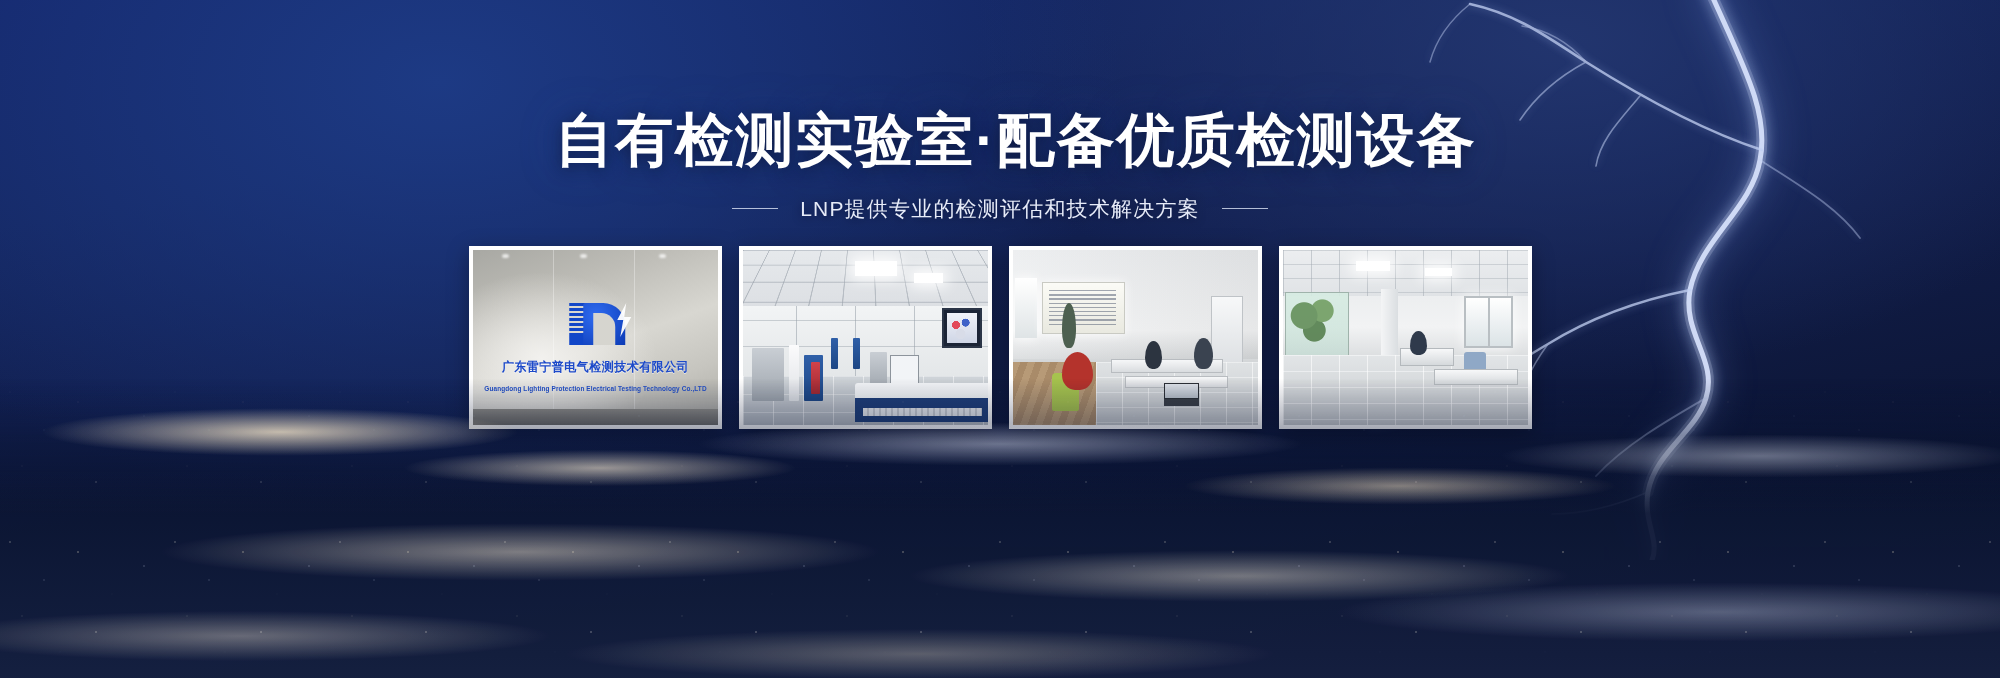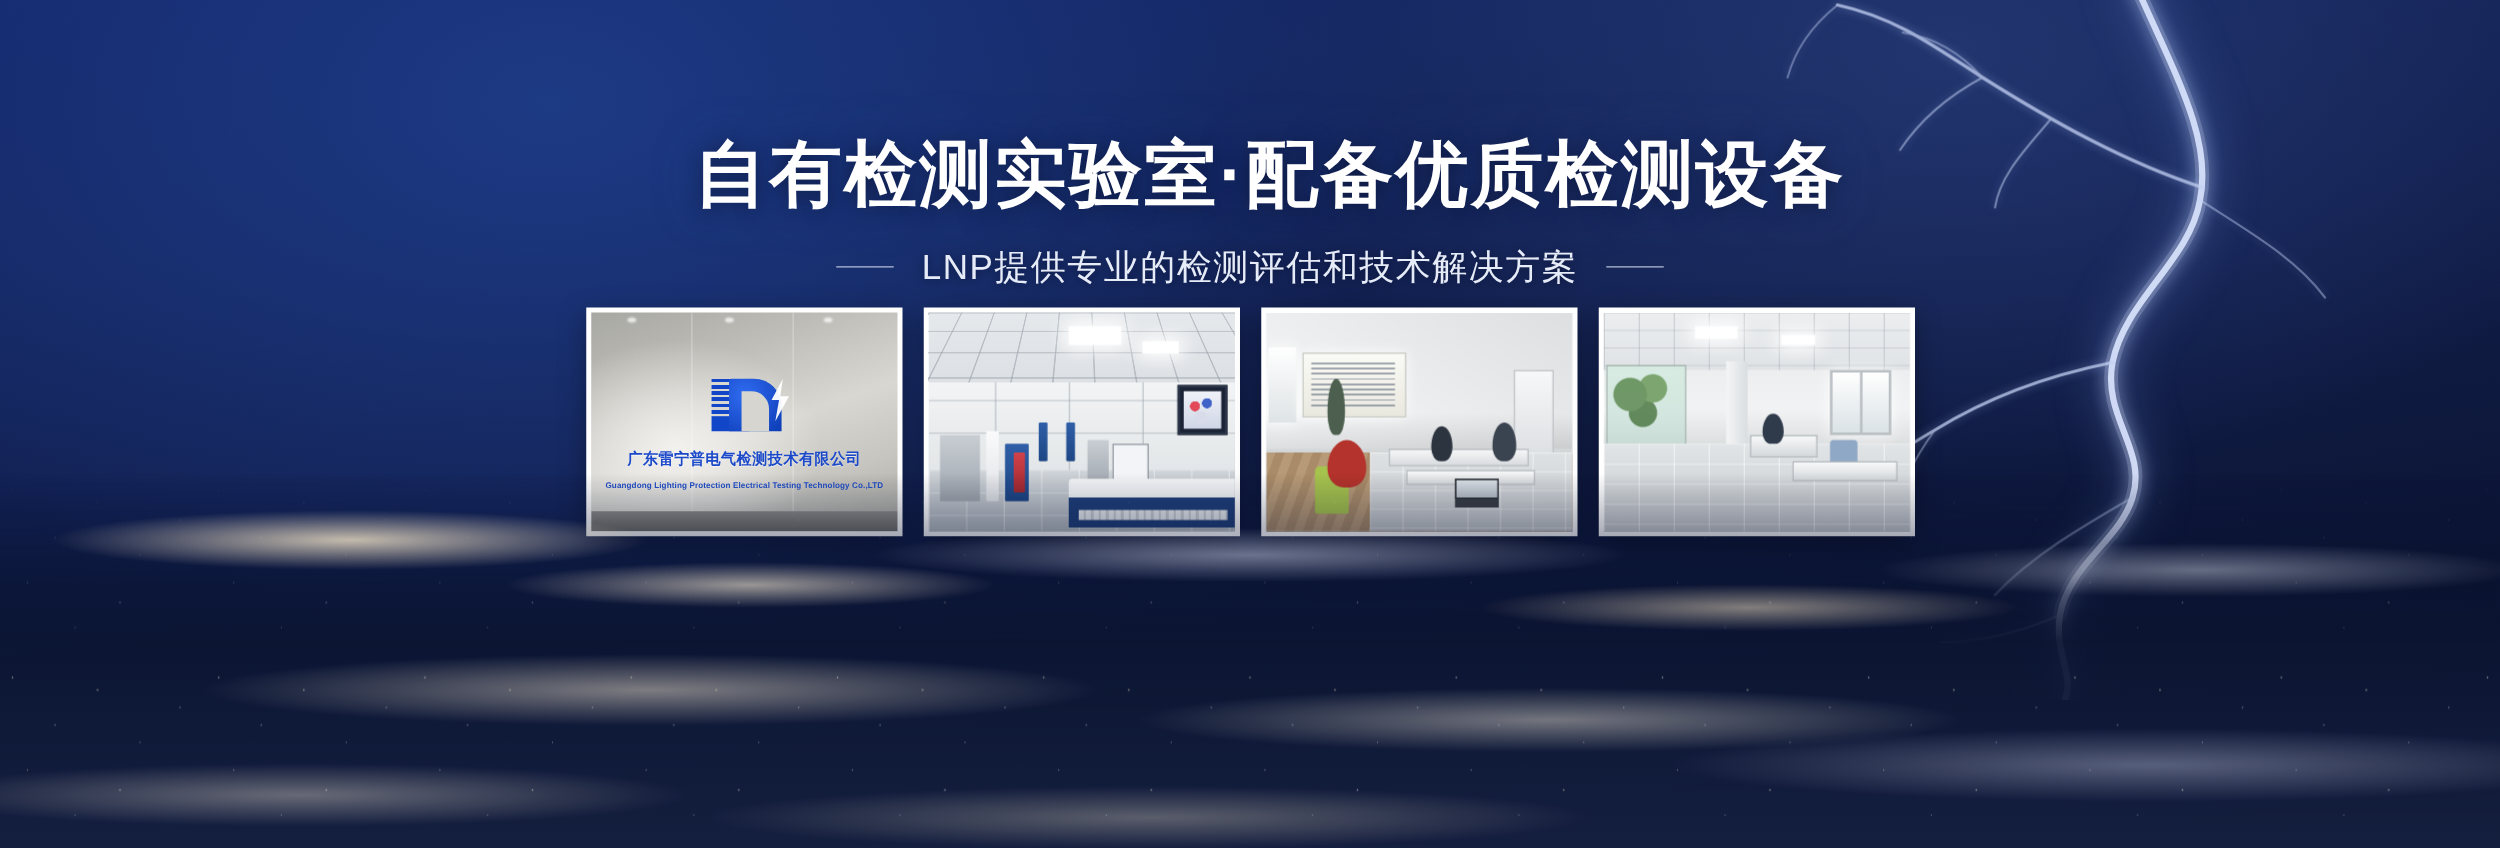--- a/index.html
+++ b/index.html
@@ -60,21 +60,21 @@
   .copy{position:absolute;top:108px;left:0;right:0;text-align:center;}
   .headline{
     margin:0;color:#ffffff;font-size:58px;line-height:1.12;font-weight:bold;
     letter-spacing:2px;
     text-shadow:0 2px 16px rgba(8,14,40,.65), 0 0 40px rgba(40,70,150,.45);
     padding-left:32px;
   }
   .sub-row{display:flex;align-items:center;justify-content:center;gap:22px;margin-top:22px;}
   .rule{width:46px;height:1px;background:rgba(226,233,250,.78);}
   .subtitle{
-    margin:0;color:#e6ebf8;font-size:28px;letter-spacing:1.2px;font-weight:normal;
+    margin:0;color:#e6ebf8;font-size:21px;letter-spacing:1.2px;font-weight:normal;
     text-shadow:0 1px 8px rgba(8,14,40,.6);
   }
 
   
   .strip{
     position:absolute;top:246px;left:0;right:0;
     display:flex;justify-content:center;align-items:flex-start;gap:17px;
   }
   .frame{
     width:253px;height:183px;padding:4px;background:#ffffff;

